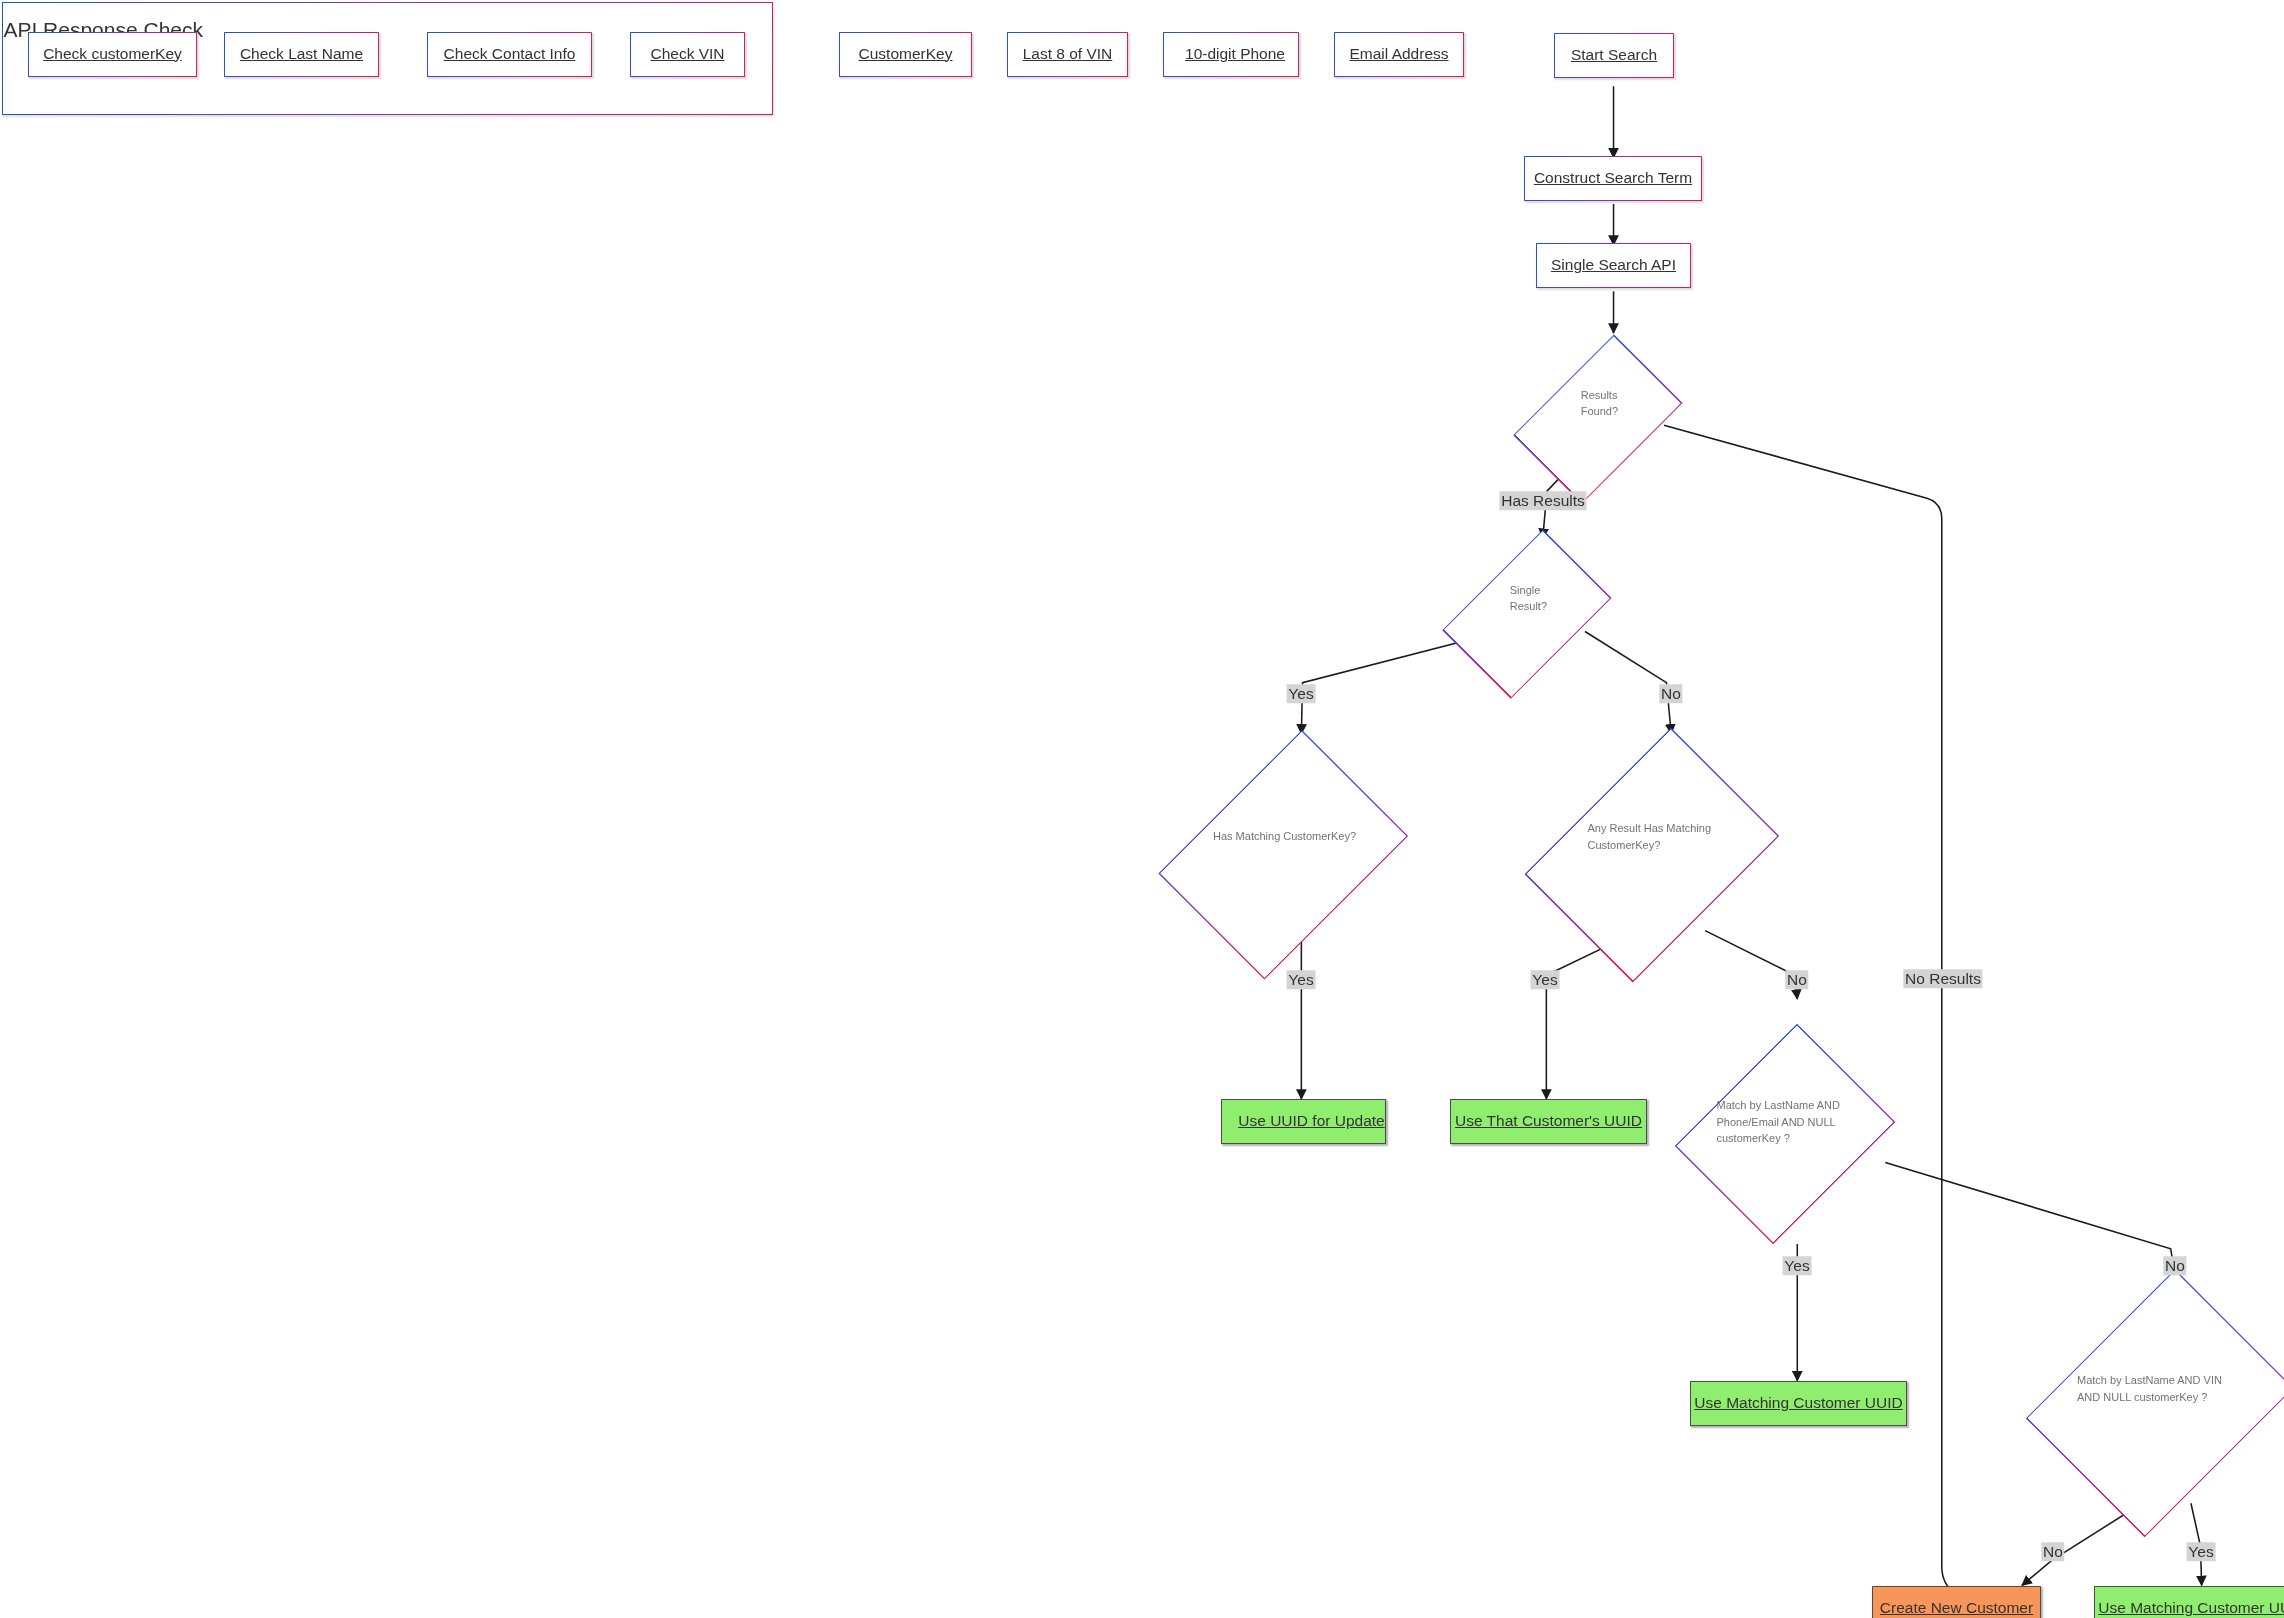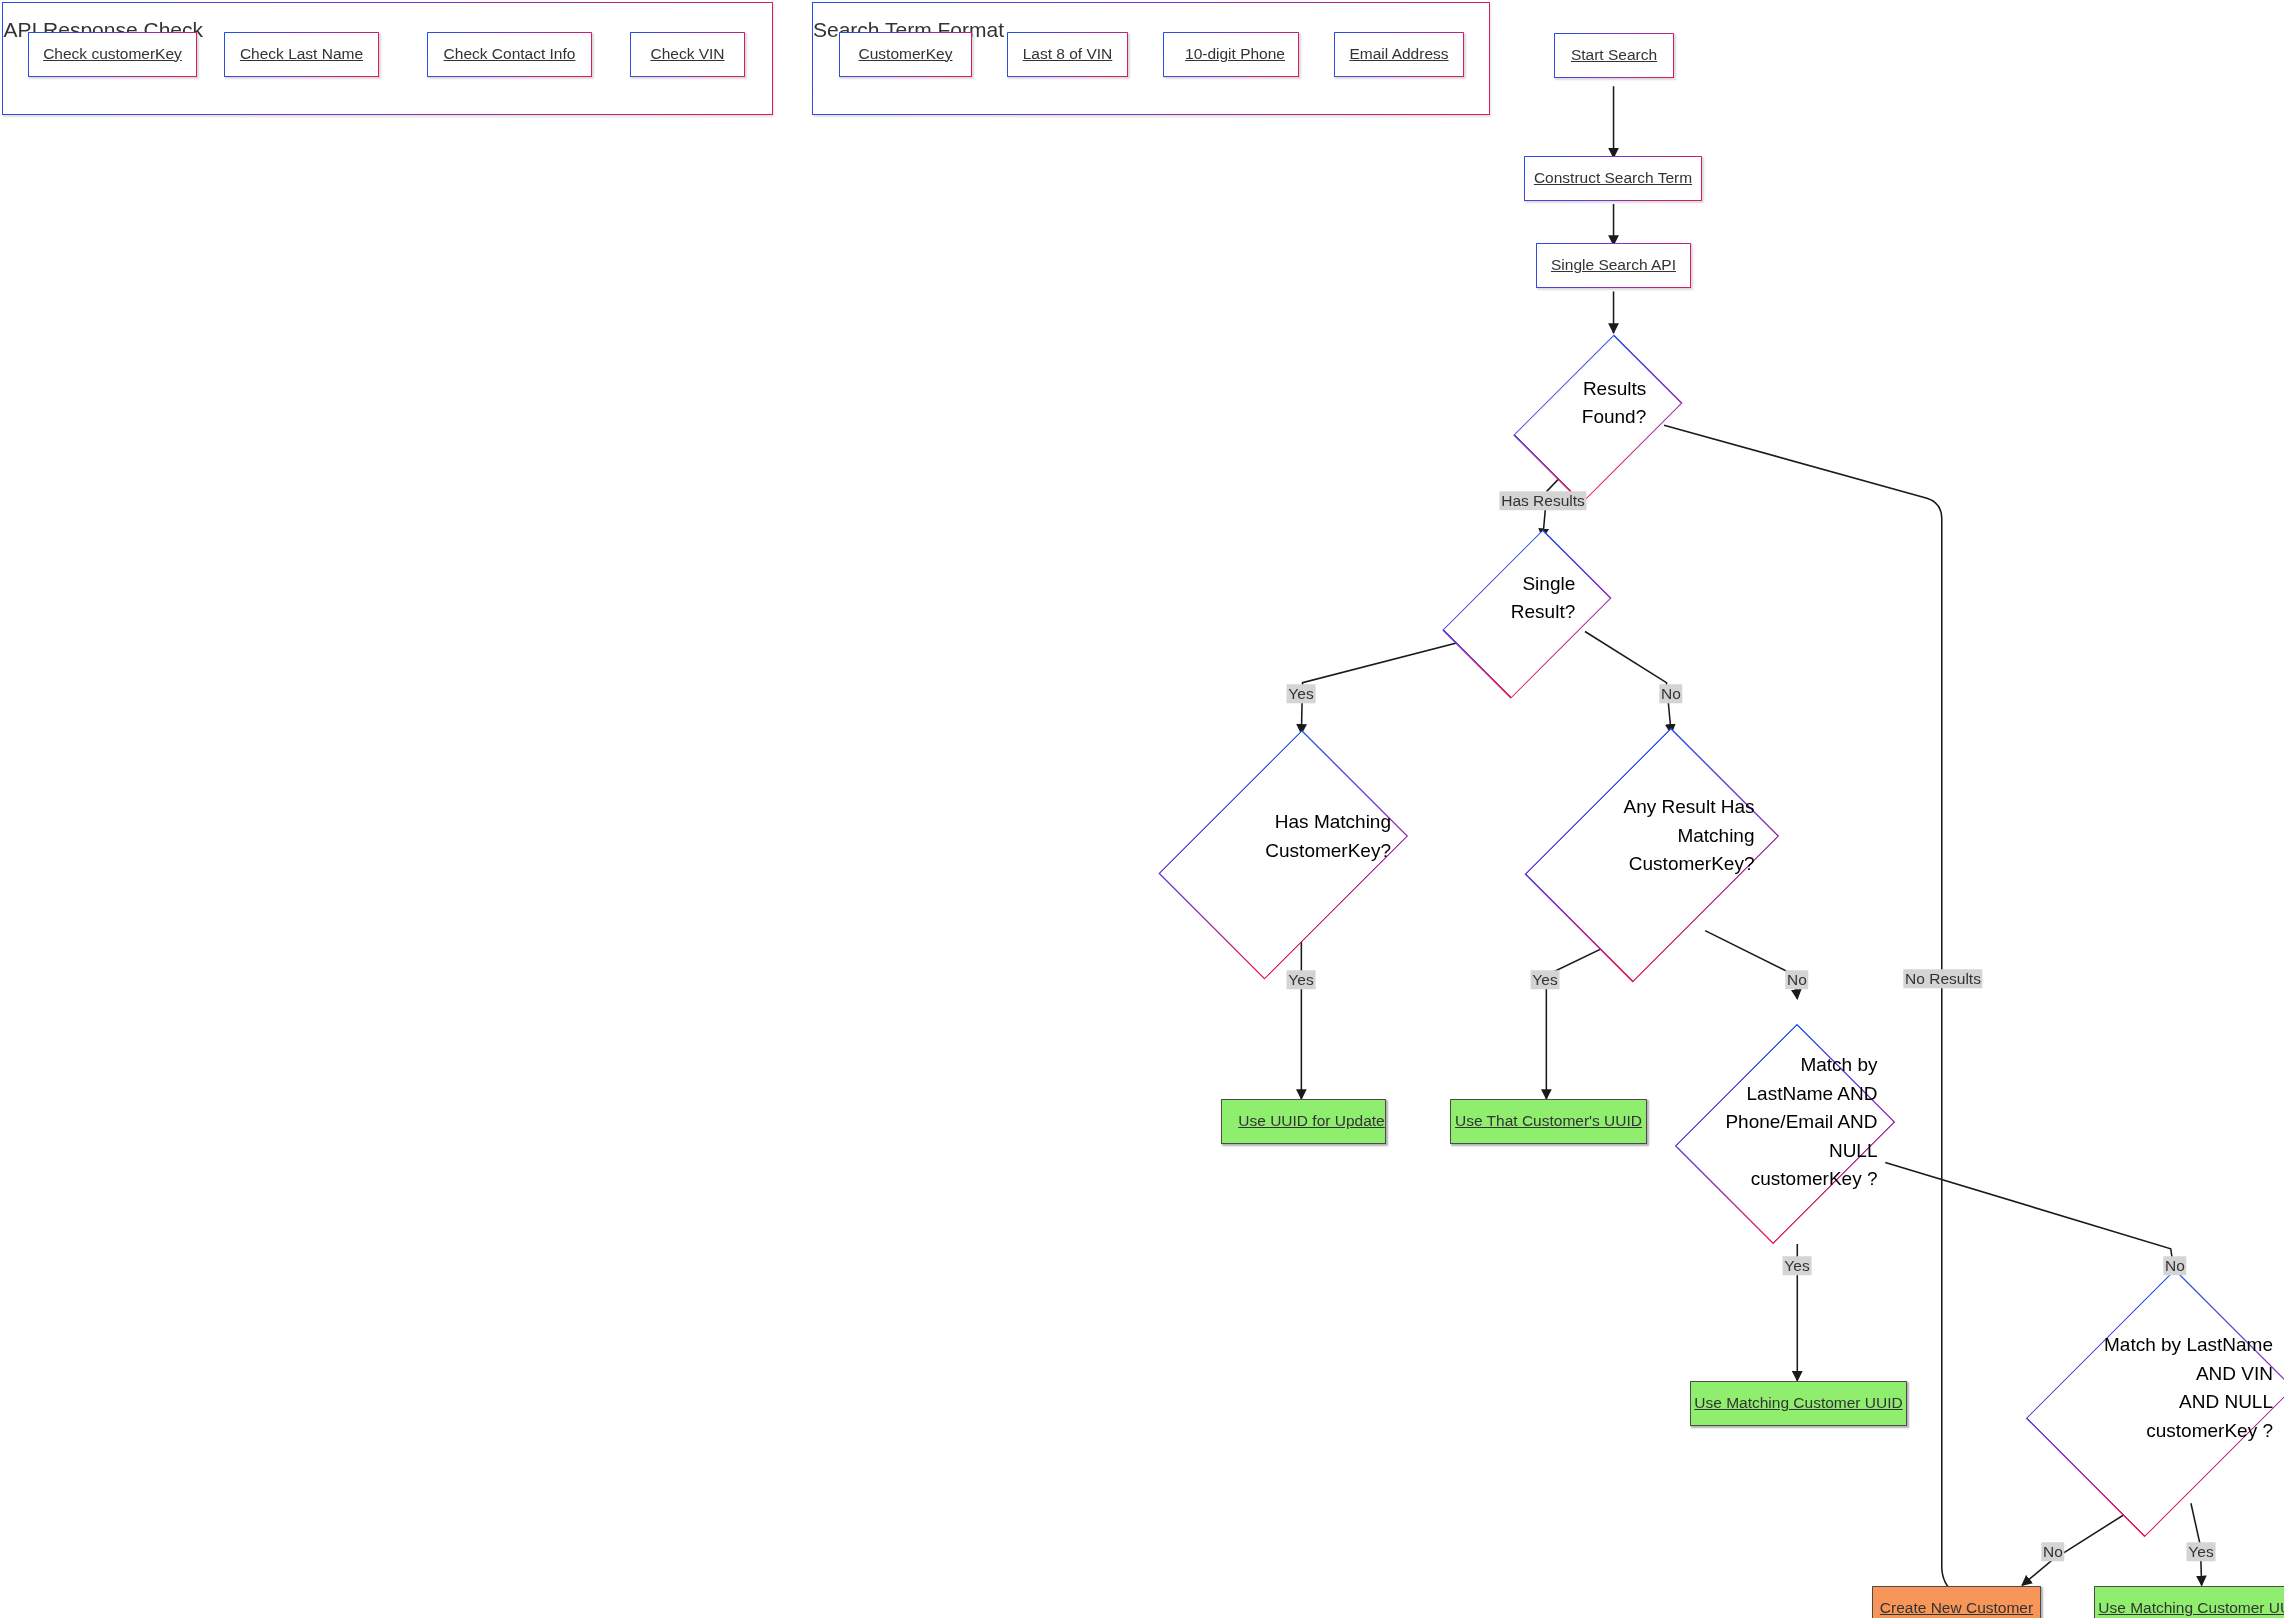--- a/index.html
+++ b/index.html
@@ -90,23 +90,23 @@
       linear-gradient(120deg, #1f4fe8 0%, #7b35c9 50%, #e8174f 100%);
     background-origin: border-box;
     background-clip: padding-box, border-box;
     transform-origin: 0 0;
   }
   .diamond .dia-label {
     position: absolute;
     left: 50%;
     top: 50%;
     transform: translate(-50%, -50%);
-    text-align: right;
-    color: #000000;
-    font-size: 19px;
+    text-align: left;
+    color: #737373;
+    font-size: 11px;
     line-height: 1.5;
     white-space: pre-line;
     z-index: 2;
   }
   .green {
     background: #90ee6f !important;
     background-image: none !important;
     border: 1.2px solid #4b4b4b !important;
     box-shadow: 1.2px 1.8px 1.8px rgba(0,0,0,0.30);
   }
@@ -180,23 +180,20 @@
   <div class="node box" style="left:224px; top:31.5px; width:155px; height:45px;">
     <span>Check Last Name</span>
   </div>
   <div class="node box" style="left:427px; top:31.5px; width:165px; height:45px;">
     <span>Check Contact Info</span>
   </div>
   <div class="node box" style="left:630px; top:31.5px; width:115px; height:45px;">
     <span>Check VIN</span>
   </div>
 
-  <div class="cluster" style="left:812px; top:2.4px; width:678px; height:113px;">
-    <div class="cluster-title">Search Term Format</div>
-  </div>
   <div class="node box" style="left:839px; top:31.5px; width:133px; height:45px;">
     <span>CustomerKey</span>
   </div>
   <div class="node box" style="left:1007px; top:31.5px; width:121px; height:45px;">
     <span>Last 8 of VIN</span>
   </div>
   <div class="node box" style="left:1163px; top:31.5px; width:136px; height:45px;padding-left:8px;">
     <span>10-digit Phone</span>
   </div>
   <div class="node box" style="left:1334px; top:31.5px; width:130px; height:45px;">

